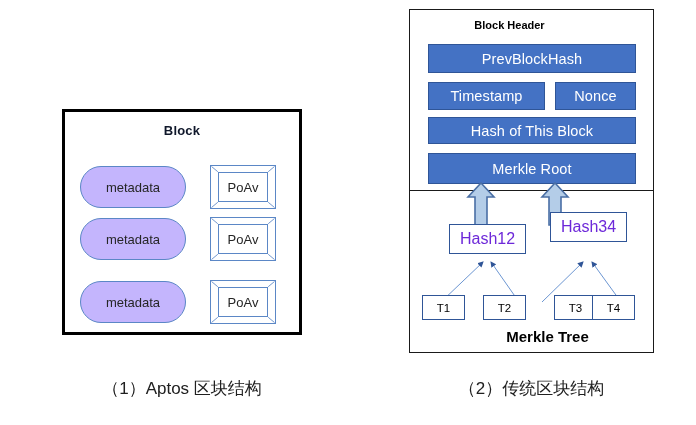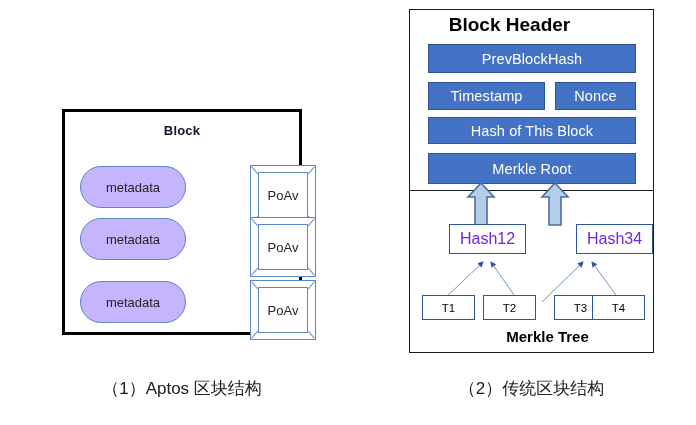--- a/index.html
+++ b/index.html
@@ -51,25 +51,24 @@
     border-radius: 21px;
     background: #c4b5fd;
     font-size: 13px;
     color: #262626;
     left: 80px;
   }
 
   
   .poav-box {
     width: 66px;
-    height: 60px;
+    height: 44px;
     left: 210px;
     border: 1.3px solid #5B87C6;
     background: #ffffff;
-    margin-left: 40px;
   }
   .poav-inner {
     position: absolute;
     left: 7px;
     top: 6px;
     right: 7px;
     bottom: 6px;
     border: 1.1px solid #5B87C6;
     box-sizing: border-box;
     background: #ffffff;
@@ -104,21 +103,21 @@
     top: 190px;
     width: 245px;
     height: 0;
     border-top: 1.6px solid #1a1a1a;
   }
   #right-panel-title {
     left: 409px;
     top: 13px;
     width: 201px;
     height: 24px;
-    font-size: 19px;
+    font-size: 11px;
     font-weight: bold;
     color: #000000;
   }
   #merkle-tree-label {
     left: 409px;
     top: 325px;
     width: 245px;
     height: 22px;
     font-size: 15px;
     font-weight: bold;
@@ -137,21 +136,21 @@
   
   .hash-node {
     width: 77px;
     height: 30px;
     background: #ffffff;
     border: 1.6px solid #2F5597;
     font-size: 16px;
     color: #6d28d9;
   }
   .tx-node {
-    width: 53px;
+    width: 43px;
     height: 25px;
     background: #ffffff;
     border: 1.4px solid #2F5597;
     font-size: 11.5px;
     color: #000000;
   }
 
   
   .block-arrow { pointer-events: none; }
 
@@ -234,21 +233,21 @@
 
 <svg class="abs block-arrow" style="left:466px; top:182px; width:30px; height:44px;" viewBox="0 0 30 44">
   <polygon points="15,1 28,15 21,15 21,43 9,43 9,15 2,15" fill="#B4CDE8" stroke="#4A6FA5" stroke-width="1.6" stroke-linejoin="miter"></polygon>
 </svg>
 
 <svg class="abs block-arrow" style="left:540px; top:182px; width:30px; height:44px;" viewBox="0 0 30 44">
   <polygon points="15,1 28,15 21,15 21,43 9,43 9,15 2,15" fill="#B4CDE8" stroke="#4A6FA5" stroke-width="1.6" stroke-linejoin="miter"></polygon>
 </svg>
 
 <div class="abs ctr hash-node" style="left:449px; top:224px;">Hash12</div>
-<div class="abs ctr hash-node" style="left:550px; top:224px;margin-left:26px;">Hash34</div>
+<div class="abs ctr hash-node" style="left:550px; top:212px;">Hash34</div>
 
 <svg class="abs" id="connectors" viewBox="0 0 245 163">
   <defs>
     <marker id="tipA" markerWidth="6" markerHeight="6" refX="5" refY="3" orient="auto" markerUnits="userSpaceOnUse">
       <path d="M0,0 L6,3 L0,6 z" fill="#2F5597"></path>
     </marker>
   </defs>
 
   <line x1="32" y1="112" x2="74" y2="72" stroke="#6C96D2" stroke-width="1" marker-end="url(#tipA)"></line>
 

